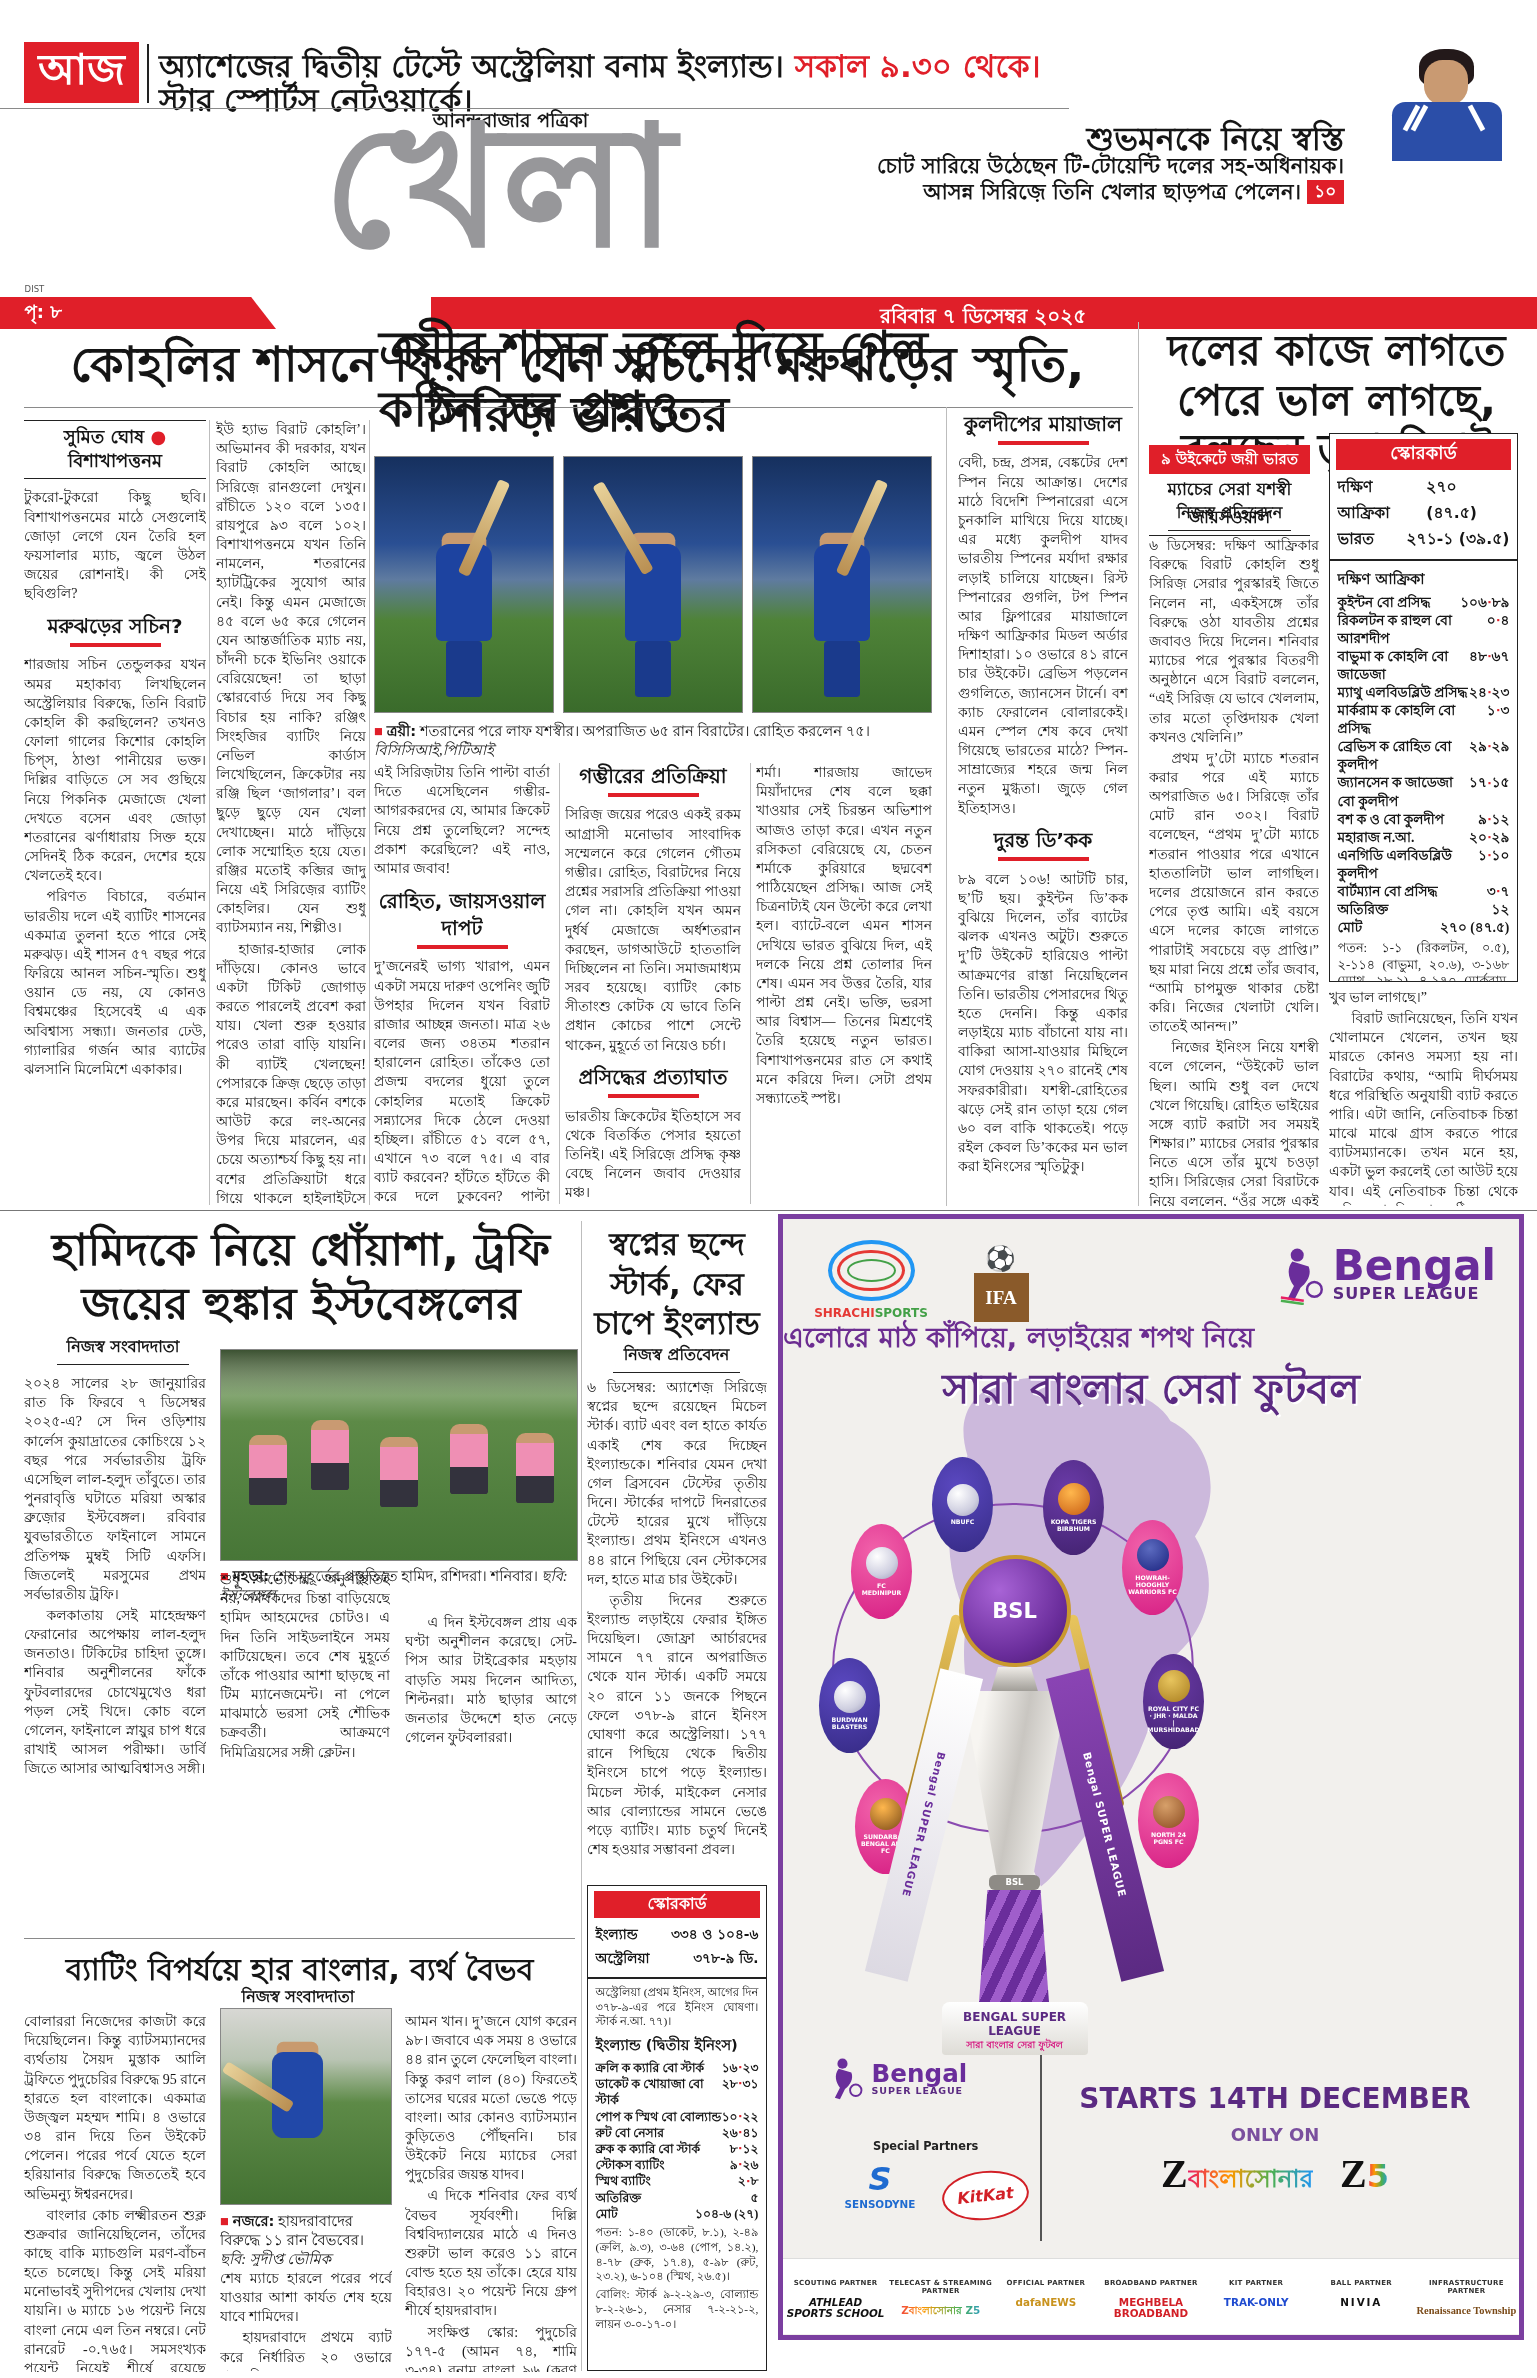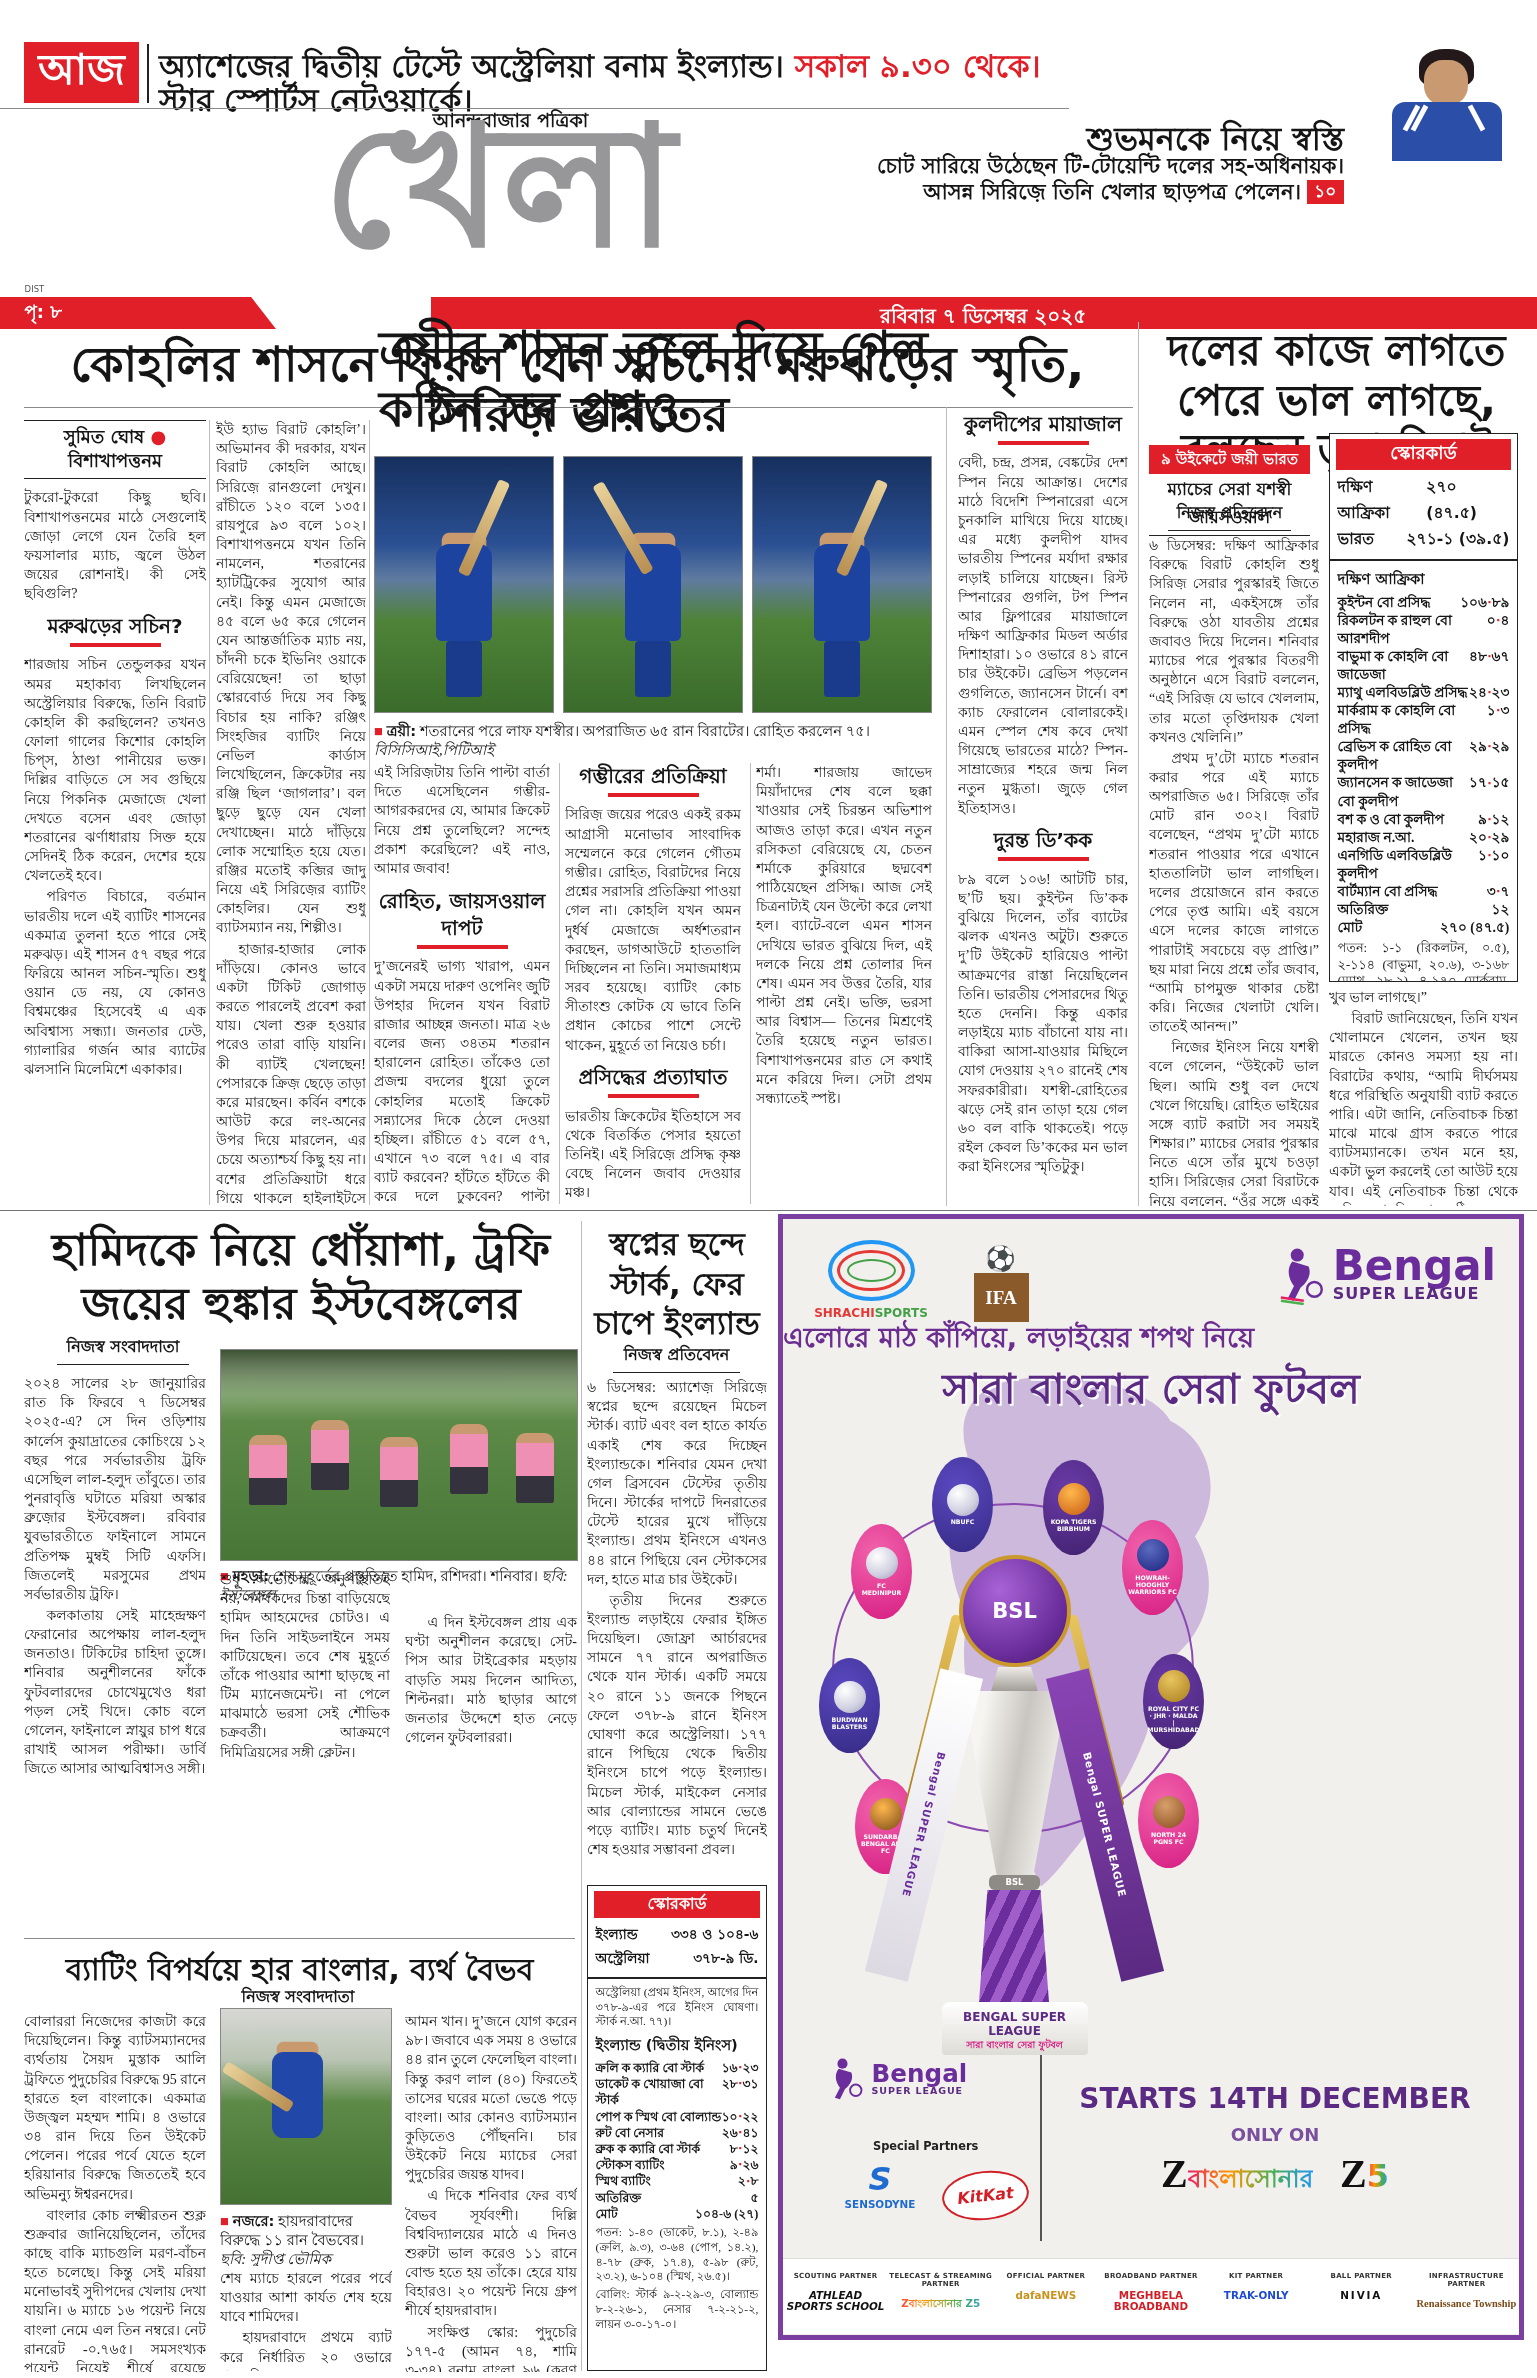--- a/index.html
+++ b/index.html
@@ -182,21 +182,21 @@
     -webkit-background-clip:text;background-clip:text;color:transparent;font-weight:800}
   .sp-label{position:absolute;left:90px;top:920px;font-size:11.4px;font-weight:700;color:#222}
   .sensodyne{position:absolute;left:45px;top:941px;width:104px;text-align:center}
   .sensodyne .s{font-size:32px;color:#1f6bd0;font-weight:800;font-style:italic}
   .sensodyne .nm{font-size:10.4px;color:#1f6bd0;font-weight:800}
   .kitkat{position:absolute;left:159px;top:952px;width:87px;height:49px;border:2.8px solid #d21f26;border-radius:50%;
     background:#fff;color:#d21f26;font-weight:800;font-style:italic;font-size:16px;display:flex;align-items:center;justify-content:center;
     transform:rotate(-6deg)}
   .ad-divider{position:absolute;left:257px;top:833px;width:1.9px;height:189px;background:#555}
   .pstrip{position:absolute;left:0;top:1039px;width:100%;height:76px;background:#fff;display:flex;border-top:0.9px solid #ddd}
-  .pcell{flex:1;text-align:center;padding-top:13px;overflow:hidden}
+  .pcell{flex:1;text-align:center;padding-top:20px;overflow:hidden}
   .plabel{font-size:7px;font-weight:700;color:#333;letter-spacing:0.3px}
   .pname{font-size:10.4px;font-weight:800;margin-top:9.5px;line-height:1.1;padding:0 1.9px}
   .p0 .pname{color:#111;font-style:italic}
   .p1 .pname{background:linear-gradient(90deg,#e91e63,#ff9800,#4caf50,#2196f3);-webkit-background-clip:text;background-clip:text;color:transparent}
   .p2 .pname{color:#c9931e}
   .p3 .pname{color:#d21f26}
   .p4 .pname{color:#1f4bd0}
   .p5 .pname{color:#111;letter-spacing:1.9px}
   .p6 .pname{color:#7a4a18;font-family:"Liberation Serif",serif}
 

